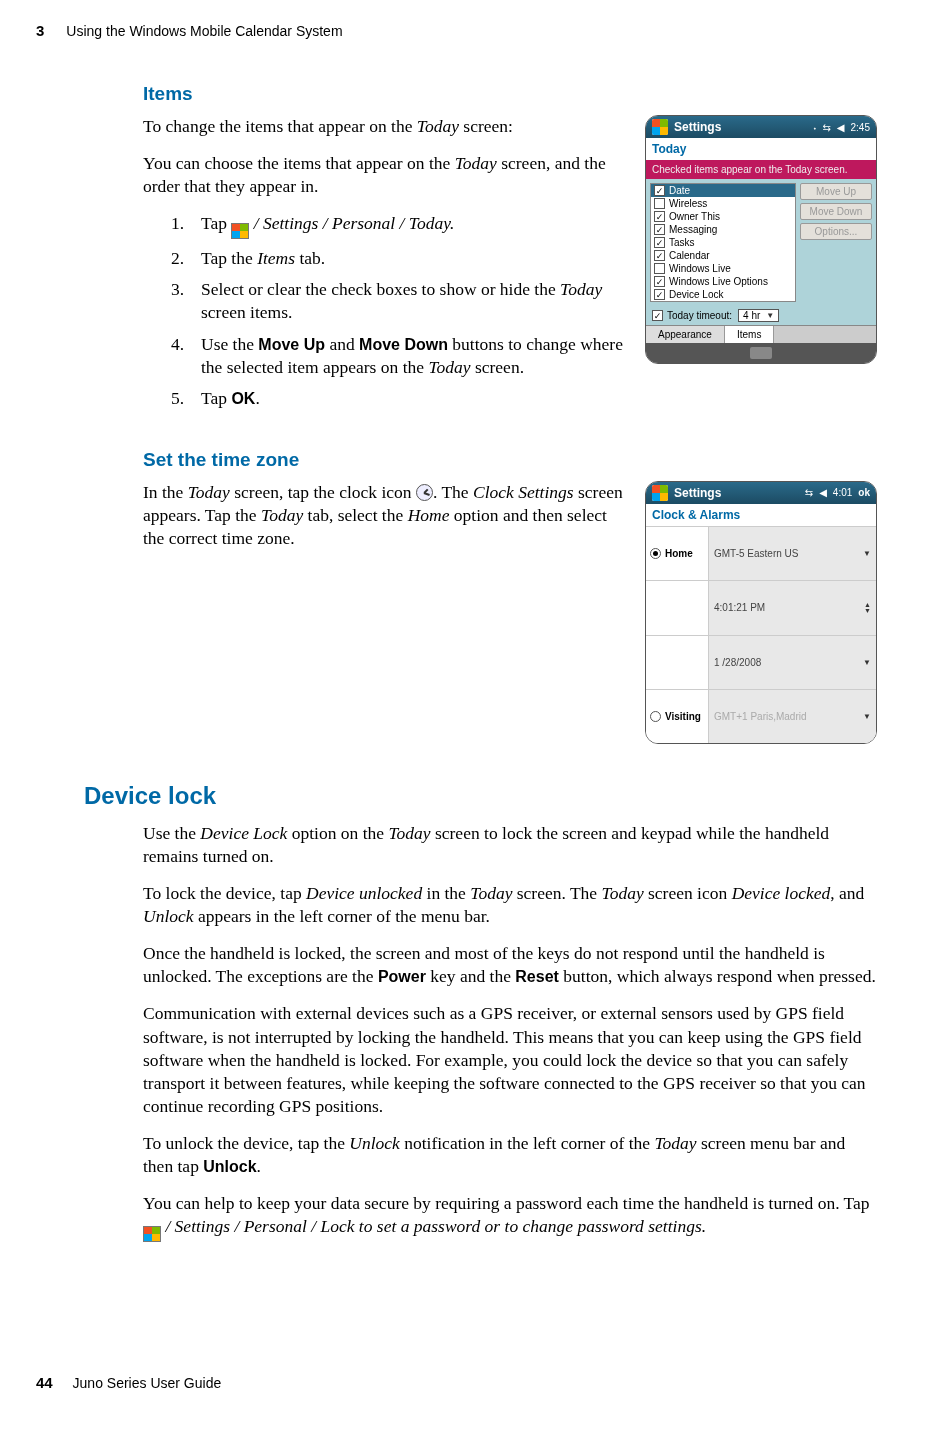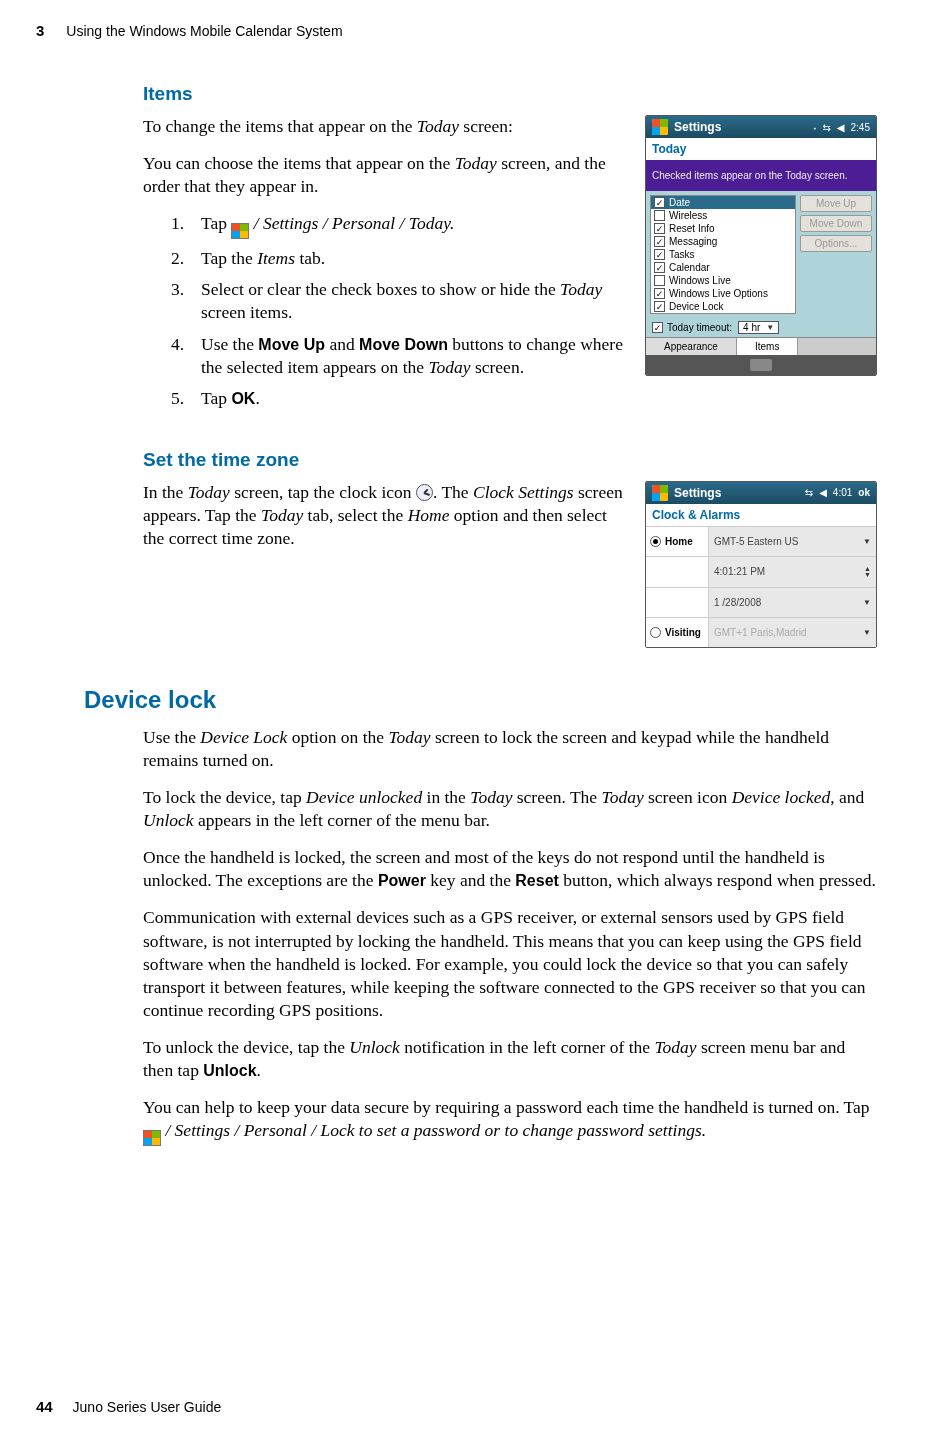--- a/index.html
+++ b/index.html
@@ -74,21 +74,21 @@
       float: right;
       width: 232px;
       margin-left: 14px;
       margin-bottom: 8px;
     }
     .clear { clear: both; }
 
     
     .wm-shot {
       border: 1px solid #555;
-      border-radius: 2px;
+      border-radius: 13px;
       overflow: hidden;
       font-family: Tahoma, Arial, sans-serif;
       font-size: 11px;
       background: #fff;
     }
     .wm-title {
       background: linear-gradient(#2a6a8a, #1c4b63);
       color: #fff;
       display: flex;
       align-items: center;
@@ -109,23 +109,23 @@
     .wm-flag span { width: 8px; height: 8px; }
     .wm-title .right { margin-left: auto; display: flex; align-items: center; gap: 6px; font-size: 10px; font-weight: normal; }
     .wm-subtitle {
       color: #0069a6;
       font-weight: bold;
       padding: 4px 6px;
       font-size: 12px;
       background: #fff;
     }
     .wm-hint {
-      background: #4c1d95;
+      background: #be185d;
       color: #eee;
-      padding: 10px 6px;
+      padding: 4px 6px;
       font-size: 10px;
     }
     .wm-body {
       display: flex;
       background: #aed3d9;
       padding: 4px;
     }
     .wm-list {
       background: #fff;
       border: 1px solid #888;
@@ -176,21 +176,21 @@
       align-items: center;
       gap: 6px;
     }
     .wm-tabs {
       background: #ccc;
       display: flex;
       font-size: 10px;
       border-top: 1px solid #888;
     }
     .wm-tab {
-      padding: 3px 18px;
+      padding: 3px 12px;
       background: #ddd;
       border-right: 1px solid #999;
     }
     .wm-tab.active { background: #fff; }
     .wm-bottom {
       background: #555;
       height: 20px;
       display: flex;
       align-items: center;
       justify-content: center;
@@ -261,34 +261,34 @@
     }
     .wm-radio.on::after {
       content: '';
       width: 5px; height: 5px;
       background: #000;
       border-radius: 50%;
     }
     .wm-val-cell {
       flex: 1;
       background: #e8e8e8;
-      padding: 9px 5px;
+      padding: 21px 5px;
       display: flex;
       align-items: center;
       justify-content: space-between;
       color: #444;
       border-left: 1px solid #ccc;
     }
     .wm-val-cell.dim { color: #aaa; }
     .wm-arrow { font-size: 8px; color: #333; }
     .wm-spin { display: flex; flex-direction: column; font-size: 7px; line-height: 6px; color: #333; }
 
     .page-footer {
       position: absolute;
-      bottom: 16px;
+      bottom: 40px;
       left: 36px;
       font-family: Arial, Helvetica, sans-serif;
       font-size: 14px;
     }
     .page-footer .pn { font-weight: bold; font-size: 15px; margin-right: 16px; }
   </style>
 </head>
 <body>
 
 <div class="page-header">
@@ -323,21 +323,21 @@
           <div class="wm-list-item sel">
               <span class="wm-check">✓</span>
               <span>Date</span>
             </div>
           <div class="wm-list-item">
               <span class="wm-check"></span>
               <span>Wireless</span>
             </div>
           <div class="wm-list-item">
               <span class="wm-check">✓</span>
-              <span>Reset Info</span>
+              <span>Owner This</span>
             </div>
           <div class="wm-list-item">
               <span class="wm-check">✓</span>
               <span>Messaging</span>
             </div>
           <div class="wm-list-item">
               <span class="wm-check">✓</span>
               <span>Tasks</span>
             </div>
           <div class="wm-list-item">

